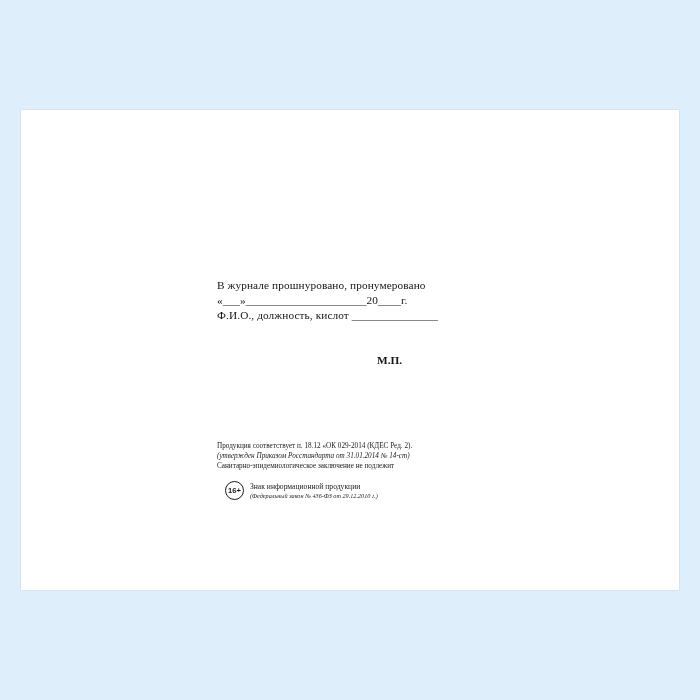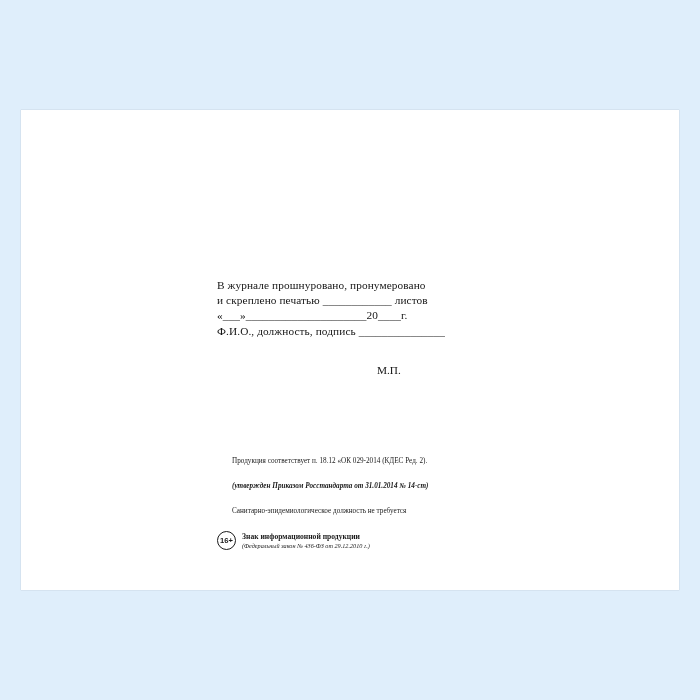--- a/index.html
+++ b/index.html
@@ -37,40 +37,40 @@
     line-height: 15.2px;
     color: #151515;
     letter-spacing: 0.1px;
   }
   .block-main .line {
     white-space: nowrap;
   }
   .mp {
     position: absolute;
     left: 356px;
-    top: 254px;
+    top: 244px;
     font-size: 11.3px;
     color: #151515;
+    font-weight: bold;
   }
   .block-legal {
     position: absolute;
     left: 196px;
     top: 332px;
     width: 330px;
     color: #1a1a1a;
   }
   .block-legal .p {
     font-size: 7.2px;
     line-height: 9.8px;
     white-space: nowrap;
-    margin: 15px;
+    margin: 0;
   }
   .block-legal .p.italic {
     font-style: italic;
-    font-weight: bold;
   }
   .gap-a { margin-top: 9px; }
   .gap-b { margin-top: 10px; }
   .gap-c { margin-top: 10px; }
   .mark-row {
     display: flex;
     align-items: flex-start;
     margin-top: 10px;
   }
   .age-badge {
@@ -80,58 +80,58 @@
     border-radius: 50%;
     display: flex;
     align-items: center;
     justify-content: center;
     font-size: 7.6px;
     font-weight: bold;
     font-family: "Liberation Sans", sans-serif;
     color: #1a1a1a;
     flex: 0 0 auto;
     margin-top: 0px;
+    margin-left: 8px;
   }
   .mark-text {
     margin-left: 6px;
     padding-top: 1px;
   }
   .mark-text .t1 {
     font-size: 7.6px;
-    font-weight: bold;
+    font-weight: normal;
     line-height: 9.4px;
     white-space: nowrap;
   }
   .mark-text .t2 {
     font-size: 6.2px;
     font-style: italic;
     line-height: 8.6px;
     white-space: nowrap;
   }
 </style>
 </head>
 <body>
 
 <div id="stage">
 
   <div id="page">
 
     <div class="block-main">
       <div class="line">В журнале прошнуровано, пронумеровано</div>
-      <div class="line">и скреплено печатью ____________ листов</div>
       <div class="line">«___»_____________________20____г.</div>
-      <div class="line">Ф.И.О., должность, подпись _______________</div>
+      <div class="line">Ф.И.О., должность, кислот _______________</div>
     </div>
 
     <div class="mp">М.П.</div>
 
     <div class="block-legal">
       <p class="p">Продукция соответствует п. 18.12 «ОК 029-2014 (КДЕС Ред. 2).</p>
       <p class="p italic">(утвержден Приказом Росстандарта от 31.01.2014 № 14-ст)</p>
-      <p class="p gap-a">Санитарно-эпидемиологическое должность не требуется</p>
+      <p class="p gap-a">Санитарно-эпидемиологическое заключение не подлежит</p>
 
       <div class="mark-row">
         <div class="age-badge">16+</div>
         <div class="mark-text">
           <div class="t1">Знак информационной продукции</div>
           <div class="t2">(Федеральный закон № 436-ФЗ от 29.12.2010 г.)</div>
         </div>
       </div>
     </div>
 

